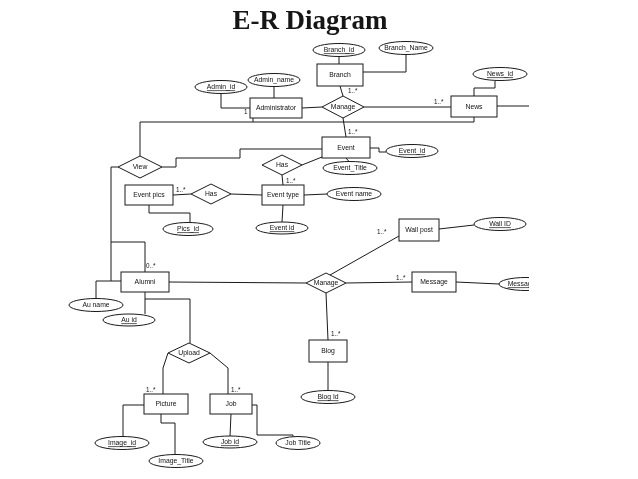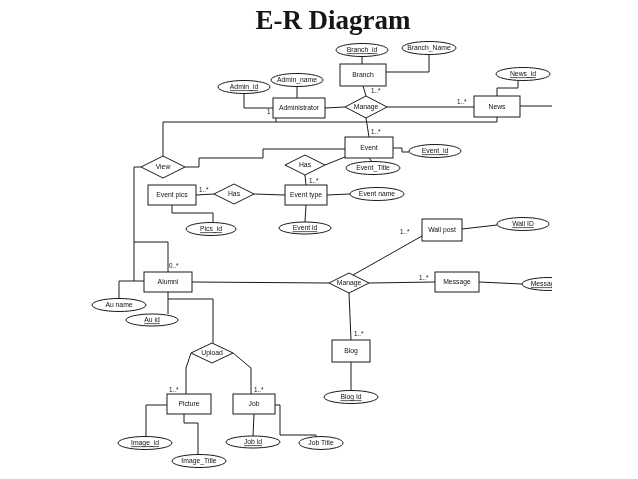--- a/index.html
+++ b/index.html
@@ -1,16 +1,16 @@
 <!DOCTYPE html>
 <html><head>
 <meta charset="utf-8">
 <style>
   html,body{margin:0;padding:0;background:#fff;}
-  .canvas{position:relative;width:529px;height:479px;background:#ffffff;overflow:hidden;padding-left:23px;}
+  .canvas{position:relative;width:529px;height:479px;background:#ffffff;overflow:hidden;}
   .ent,.att,.rel{fill:#ffffff;stroke:#1a1a1a;stroke-width:1;}
   .con{fill:none;stroke:#1a1a1a;stroke-width:1;}
   .lbl{font-family:"Liberation Sans",sans-serif;font-size:6.8px;fill:#111;text-anchor:middle;}
   .card{font-family:"Liberation Sans",sans-serif;font-size:6.3px;fill:#111;}
   .key{text-decoration:underline;}
   .title{font-family:"Liberation Serif",serif;font-size:27px;font-weight:bold;fill:#161616;text-anchor:middle;}
 </style>
 </head>
 <body>
 

